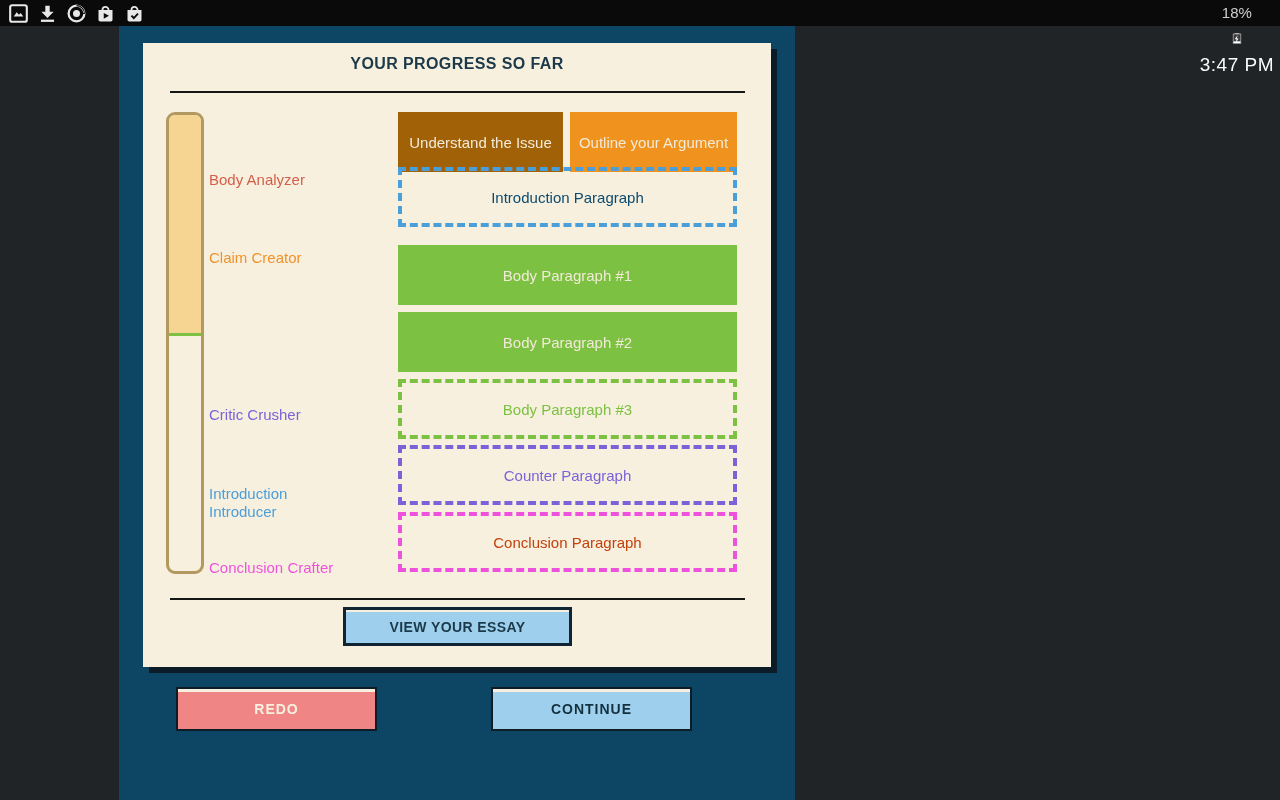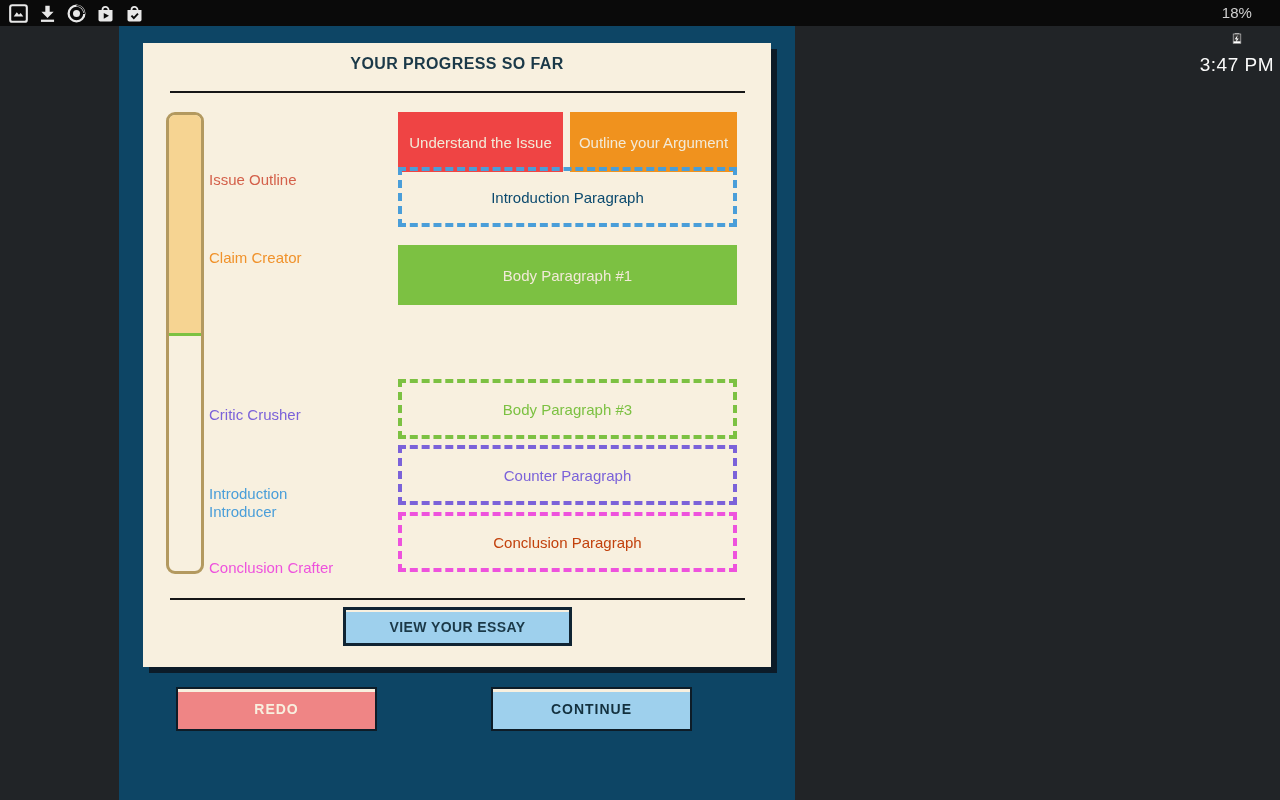--- a/index.html
+++ b/index.html
@@ -57,21 +57,21 @@
   .m4 { top:442px; color:#4a9ed9; }
   .m5 { top:516px; color:#ee52dd; white-space:nowrap; }
 
   
   .step {
     position:absolute; left:255px; width:339px; height:60px;
     display:flex; align-items:center; justify-content:center;
     font-size:15px; text-align:center;
   }
   .step.solid { color:#f2ead8; }
-  .s-understand { top:69px;  width:165px; background:#ef4444; }
+  .s-understand { top:69px;  width:165px; background:#a16207; }
   .s-outline    { top:69px;  left:427px; width:167px; background:#f0921e; }
   .s-intro      { top:124px; border:4px dashed #4a9ed9; color:#0c4a6e; }
   .s-body1      { top:202px; background:#7cc142; }
   .s-body2      { top:269px; background:#7cc142; }
   .s-body3      { top:336px; border:4px dashed #7cc142; color:#7cc142; }
   .s-counter    { top:402px; border:4px dashed #7b62d9; color:#7b62d9; }
   .s-conclusion { top:469px; border:4px dashed #ee52dd; color:#c2410c; }
 
   
   .btn {
@@ -146,30 +146,31 @@
 <div class="panel"></div>
 
 <div class="card">
   <div class="card-title">YOUR PROGRESS SO FAR</div>
   <div class="rule rule-top"></div>
 
   <div class="pbar">
     <div class="pfill"></div>
   </div>
 
-  <div class="mlabel m0">Issue Outline</div>
+  <div class="mlabel m0">Body Analyzer</div>
   <div class="mlabel m1">Claim Creator</div>
   <div class="mlabel m3">Critic Crusher</div>
   <div class="mlabel m4">Introduction Introducer</div>
   <div class="mlabel m5">Conclusion Crafter</div>
 
   <div class="step solid s-understand">Understand the Issue</div>
   <div class="step solid s-outline">Outline your Argument</div>
   <div class="step s-intro">Introduction Paragraph</div>
   <div class="step solid s-body1">Body Paragraph #1</div>
+  <div class="step solid s-body2">Body Paragraph #2</div>
   <div class="step s-body3">Body Paragraph #3</div>
   <div class="step s-counter">Counter Paragraph</div>
   <div class="step s-conclusion">Conclusion Paragraph</div>
 
   <div class="rule rule-bottom"></div>
 
   <div class="btn view-btn">VIEW YOUR ESSAY</div>
 </div>
 
 <div class="btn footer-btn redo-btn">REDO</div>

